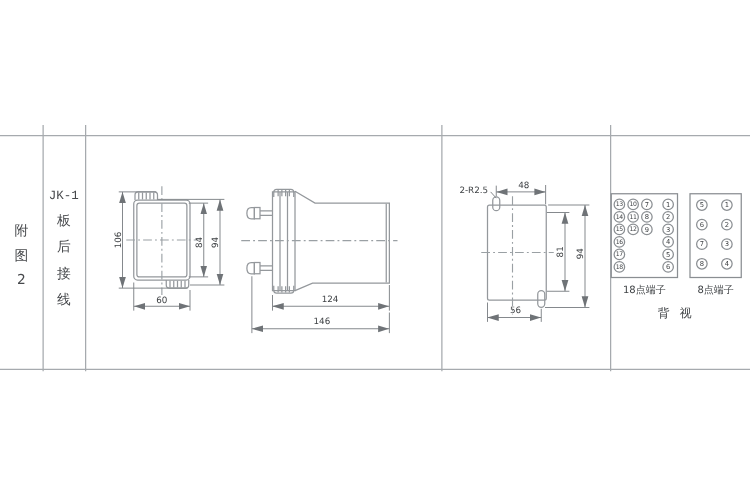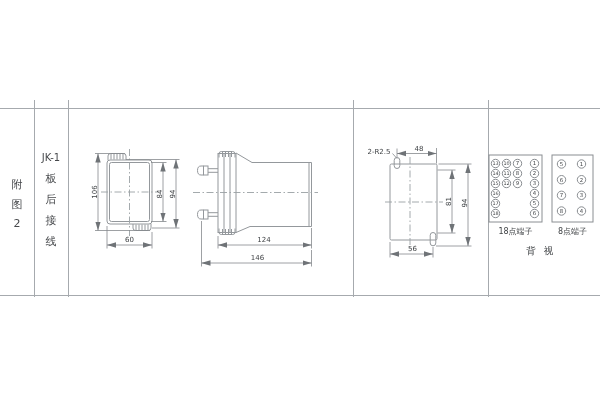--- a/index.html
+++ b/index.html
@@ -2,21 +2,21 @@
 <html><head>
 <meta charset="utf-8">
 <style>
   html,body{margin:0;padding:0;background:#fff;}
   .stage{position:relative;width:600px;height:400px;background:#ffffff;overflow:hidden;
          font-family:"DejaVu Sans","Liberation Sans",sans-serif;}
   .rule{position:absolute;background:#a6aaae;}
   .vtext{position:absolute;text-align:center;color:#47494c;}
   .vtext span{display:block;}
   .col-fig{left:0;top:175px;width:34px;font-size:11px;line-height:19.5px;}
-  .col-spec{left:34px;top:147px;width:34px;font-size:11px;line-height:21px;}
+  .col-spec{left:34px;top:147px;width:34px;font-size:11px;line-height:21px;font-family:Liberation Mono, monospace;}
   .col-spec .latin{font-size:10px;}
   svg{position:absolute;left:0;top:0;}
   svg text{fill:#3f4245;}
   .dim{font-size:7px;}
   .note{font-size:7px;}
   .cap{font-size:8px;}
   .cap2{font-size:9.5px;letter-spacing:2.5px;}
   .tnum{font-size:5.4px;}
   .tnum2{font-size:4.9px;letter-spacing:-0.2px;}
   .ln{stroke:#94989c;fill:none;stroke-width:1;}

